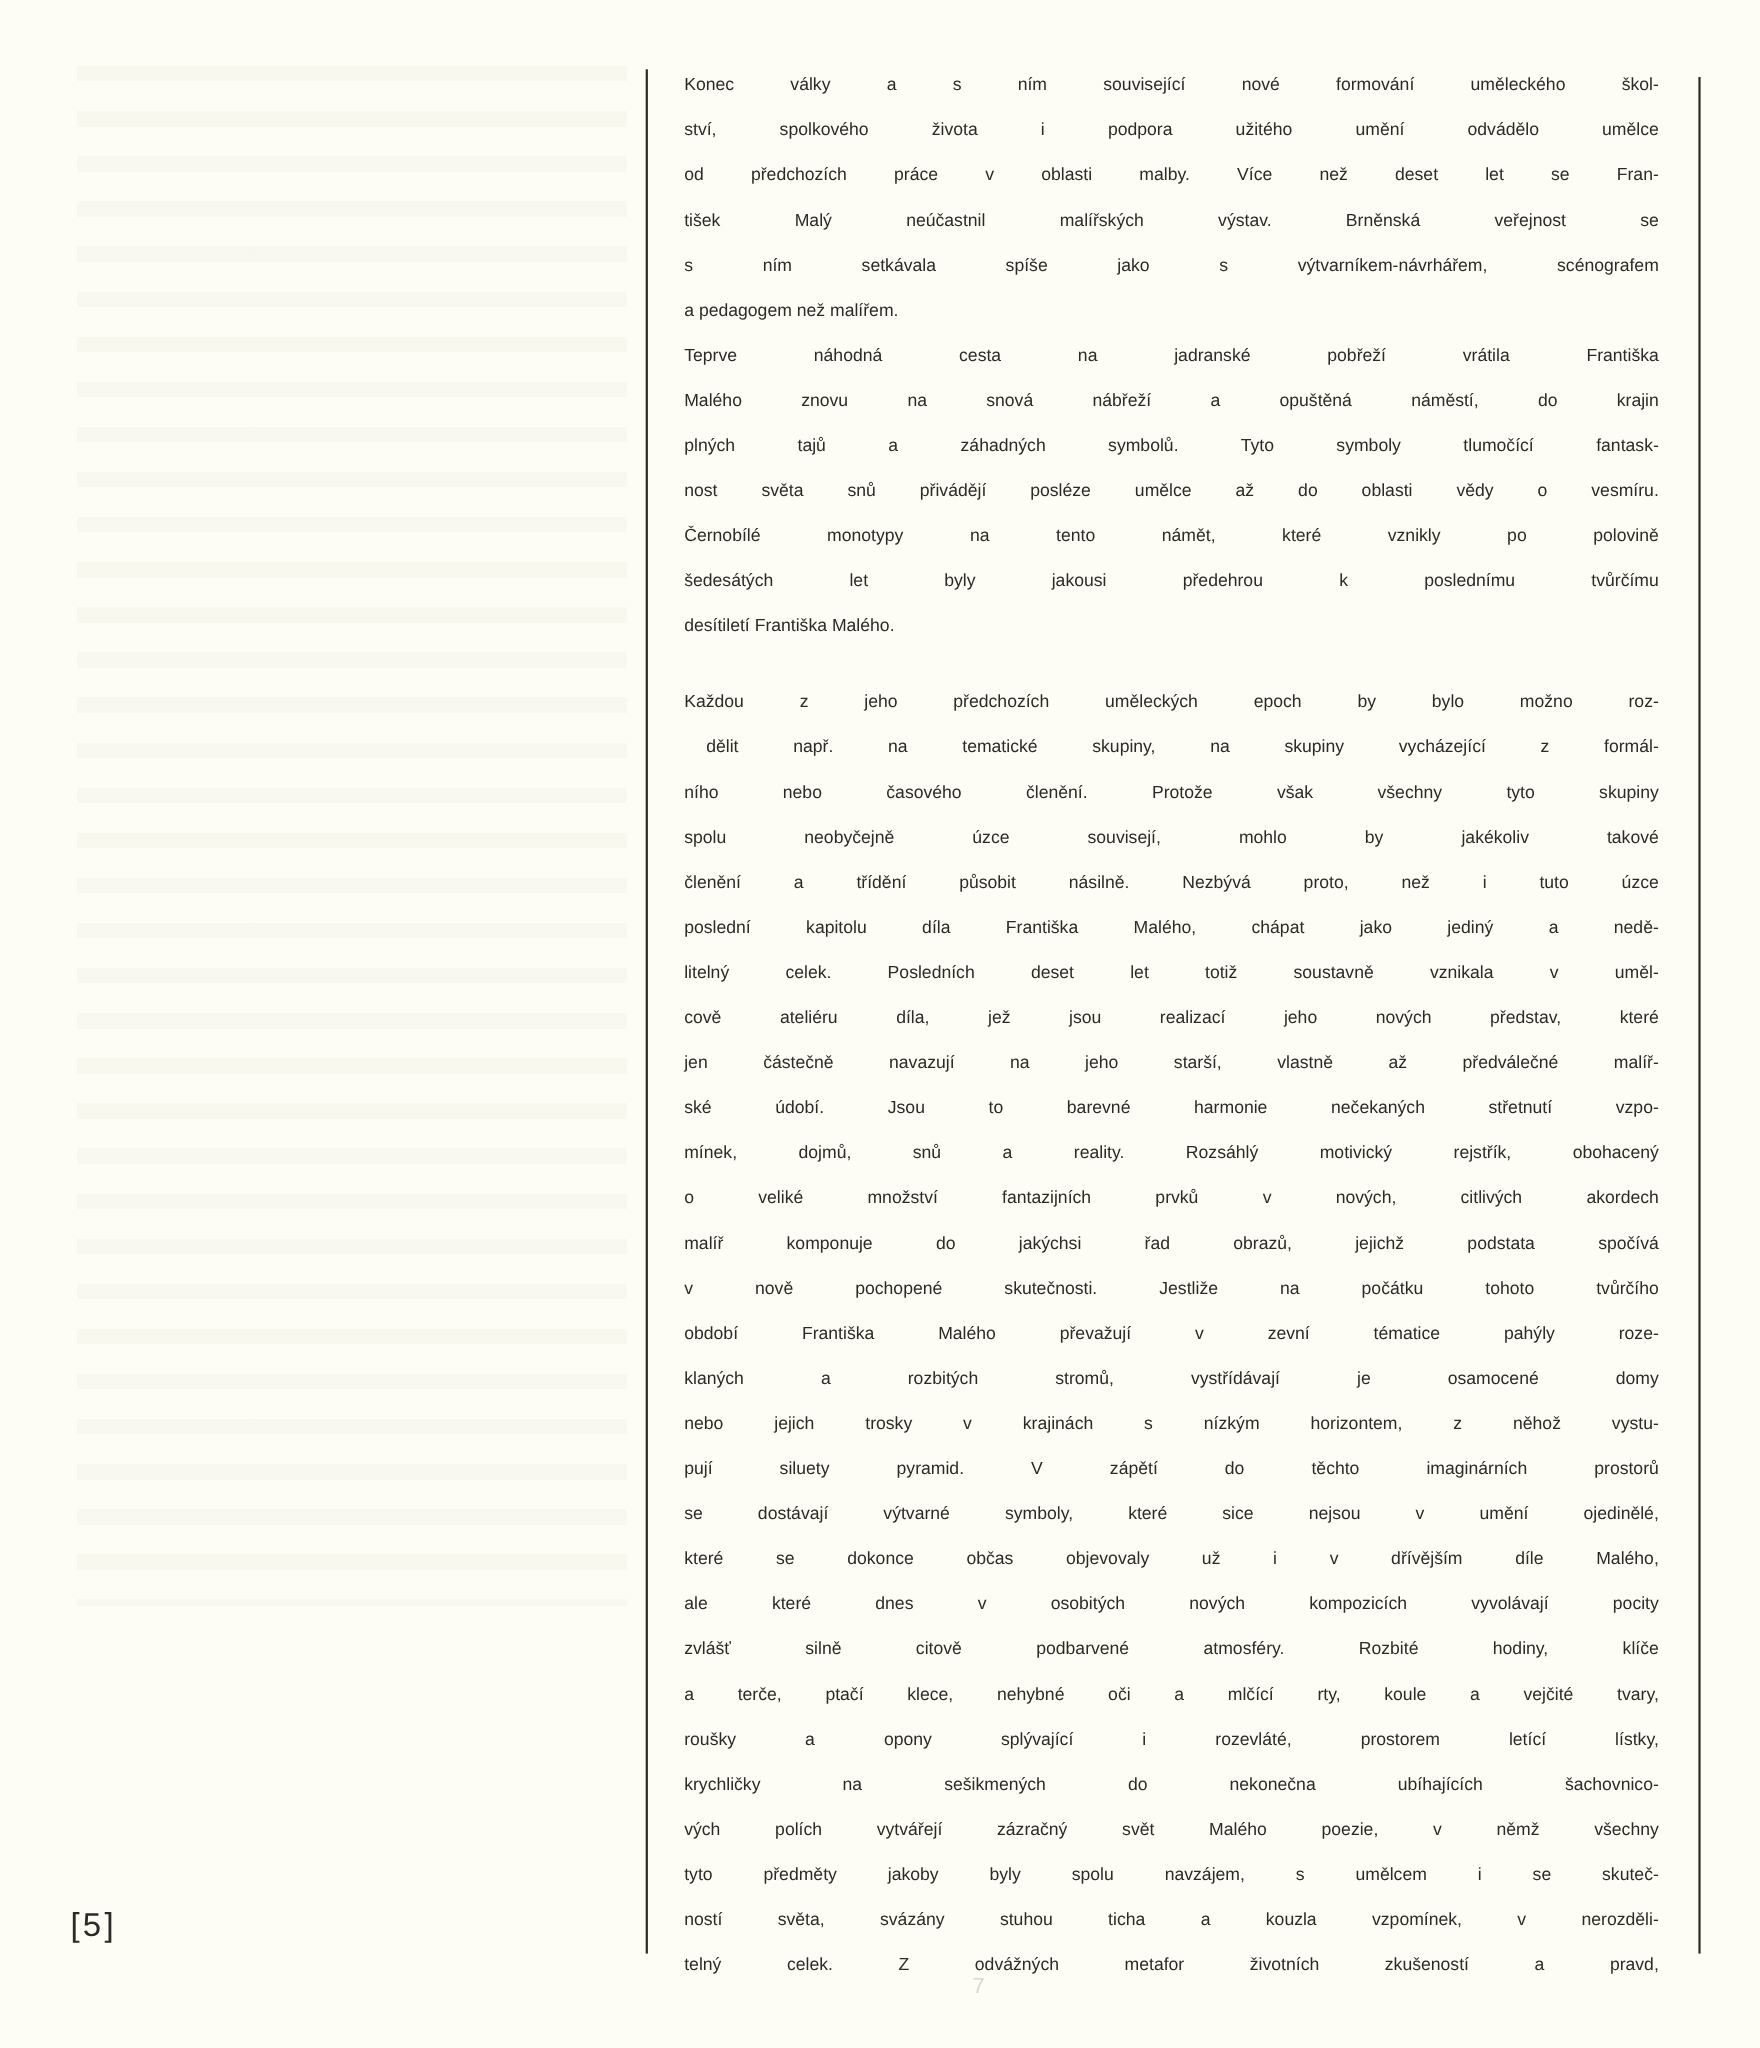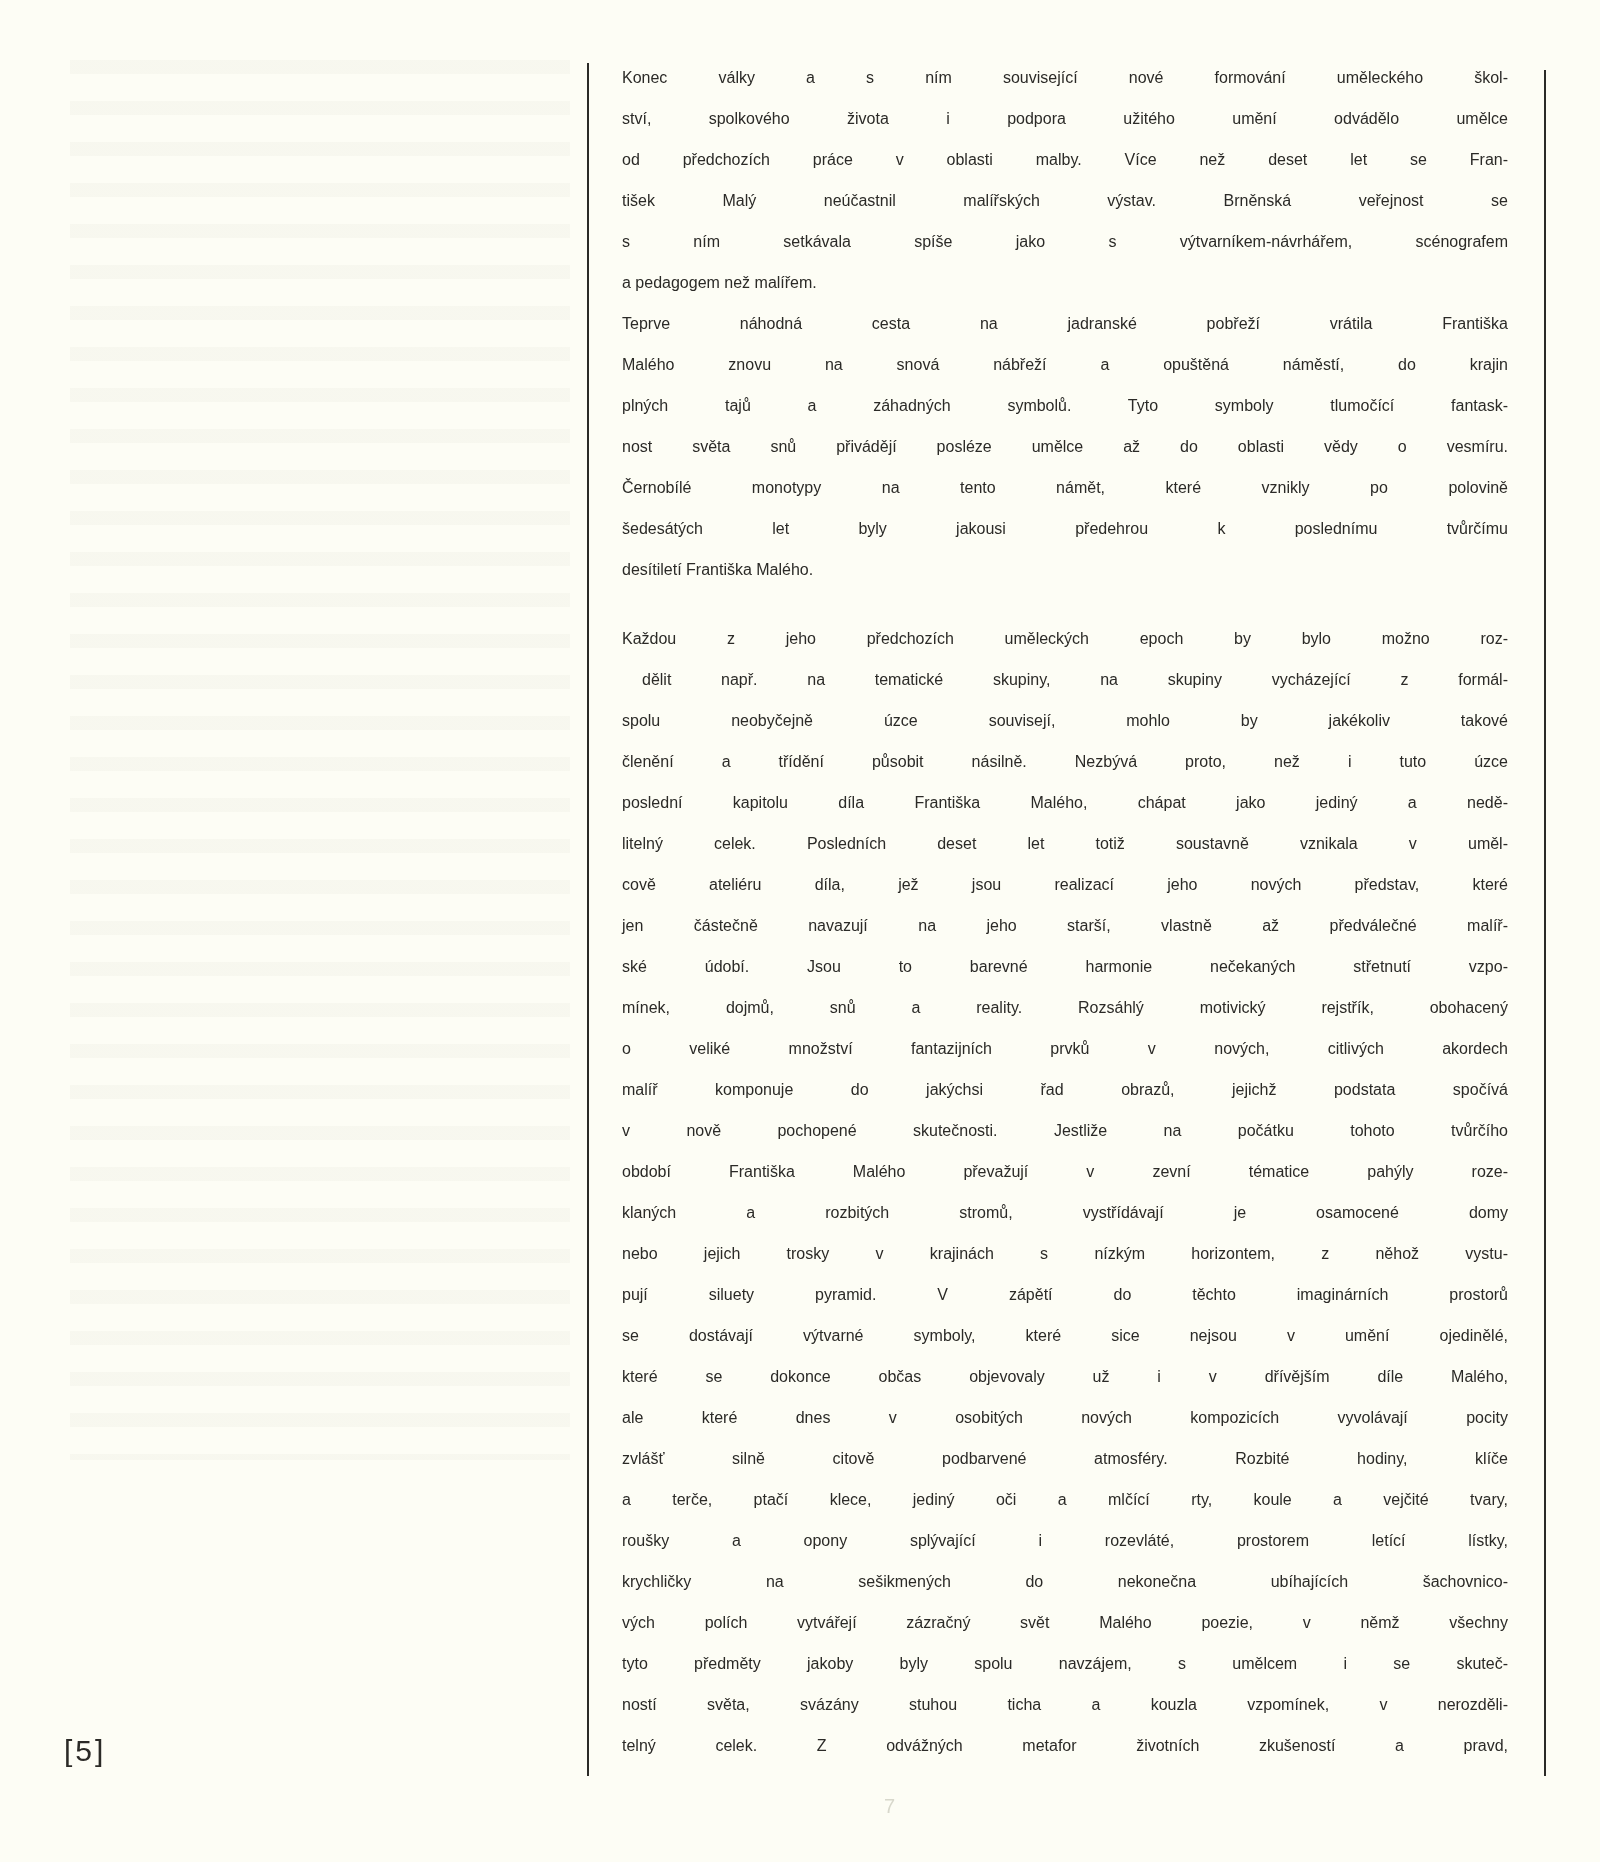--- a/index.html
+++ b/index.html
@@ -56,40 +56,41 @@
   <div class="line end" style="white-space: nowrap;">a pedagogem než malířem.</div>
   <div class="line" style="white-space: nowrap;">Teprve náhodná cesta na jadranské pobřeží vrátila Františka</div>
   <div class="line" style="white-space: nowrap;">Malého znovu na snová nábřeží a opuštěná náměstí, do krajin</div>
   <div class="line" style="white-space: nowrap;">plných tajů a záhadných symbolů. Tyto symboly tlumočící fantask-</div>
   <div class="line" style="white-space: nowrap;">nost světa snů přivádějí posléze umělce až do oblasti vědy o vesmíru.</div>
   <div class="line" style="white-space: nowrap;">Černobílé monotypy na tento námět, které vznikly po polovině</div>
   <div class="line" style="white-space: nowrap;">šedesátých let byly jakousi předehrou k poslednímu tvůrčímu</div>
   <div class="line end" style="white-space: nowrap;">desítiletí Františka Malého.</div>
   <div class="line" style="white-space: nowrap; margin-top: 28px;">Každou z jeho předchozích uměleckých epoch by bylo možno roz-</div>
   <div class="line" style="white-space: nowrap; margin-left: 20px;">dělit např. na tematické skupiny, na skupiny vycházející z formál-</div>
+  <div class="line" style="white-space: nowrap;">ního nebo časového členění. Protože však všechny tyto skupiny</div>
   <div class="line" style="white-space: nowrap;">spolu neobyčejně úzce souvisejí, mohlo by jakékoliv takové</div>
   <div class="line" style="white-space: nowrap;">členění a třídění působit násilně. Nezbývá proto, než i tuto úzce</div>
   <div class="line" style="white-space: nowrap;">poslední kapitolu díla Františka Malého, chápat jako jediný a nedě-</div>
   <div class="line" style="white-space: nowrap;">litelný celek. Posledních deset let totiž soustavně vznikala v uměl-</div>
   <div class="line" style="white-space: nowrap;">cově ateliéru díla, jež jsou realizací jeho nových představ, které</div>
   <div class="line" style="white-space: nowrap;">jen částečně navazují na jeho starší, vlastně až předválečné malíř-</div>
   <div class="line" style="white-space: nowrap;">ské údobí. Jsou to barevné harmonie nečekaných střetnutí vzpo-</div>
   <div class="line" style="white-space: nowrap;">mínek, dojmů, snů a reality. Rozsáhlý motivický rejstřík, obohacený</div>
   <div class="line" style="white-space: nowrap;">o veliké množství fantazijních prvků v nových, citlivých akordech</div>
   <div class="line" style="white-space: nowrap;">malíř komponuje do jakýchsi řad obrazů, jejichž podstata spočívá</div>
   <div class="line" style="white-space: nowrap;">v nově pochopené skutečnosti. Jestliže na počátku tohoto tvůrčího</div>
   <div class="line" style="white-space: nowrap;">období Františka Malého převažují v zevní tématice pahýly roze-</div>
   <div class="line" style="white-space: nowrap;">klaných a rozbitých stromů, vystřídávají je osamocené domy</div>
   <div class="line" style="white-space: nowrap;">nebo jejich trosky v krajinách s nízkým horizontem, z něhož vystu-</div>
   <div class="line" style="white-space: nowrap;">pují siluety pyramid. V zápětí do těchto imaginárních prostorů</div>
   <div class="line" style="white-space: nowrap;">se dostávají výtvarné symboly, které sice nejsou v umění ojedinělé,</div>
   <div class="line" style="white-space: nowrap;">které se dokonce občas objevovaly už i v dřívějším díle Malého,</div>
   <div class="line" style="white-space: nowrap;">ale které dnes v osobitých nových kompozicích vyvolávají pocity</div>
   <div class="line" style="white-space: nowrap;">zvlášť silně citově podbarvené atmosféry. Rozbité hodiny, klíče</div>
-  <div class="line" style="white-space: nowrap;">a terče, ptačí klece, jediný oči a mlčící rty, koule a vejčité tvary,</div>
+  <div class="line" style="white-space: nowrap;">a terče, ptačí klece, nehybné oči a mlčící rty, koule a vejčité tvary,</div>
   <div class="line" style="white-space: nowrap;">roušky a opony splývající i rozevláté, prostorem letící lístky,</div>
   <div class="line" style="white-space: nowrap;">krychličky na sešikmených do nekonečna ubíhajících šachovnico-</div>
   <div class="line" style="white-space: nowrap;">vých polích vytvářejí zázračný svět Malého poezie, v němž všechny</div>
   <div class="line" style="white-space: nowrap;">tyto předměty jakoby byly spolu navzájem, s umělcem i se skuteč-</div>
   <div class="line" style="white-space: nowrap;">ností světa, svázány stuhou ticha a kouzla vzpomínek, v nerozděli-</div>
   <div class="line" style="white-space: nowrap;">telný celek. Z odvážných metafor životních zkušeností a pravd,</div>
 </div>
 
 <div class="page-number">[5]</div>
 <div class="ghost-mark">7</div>

